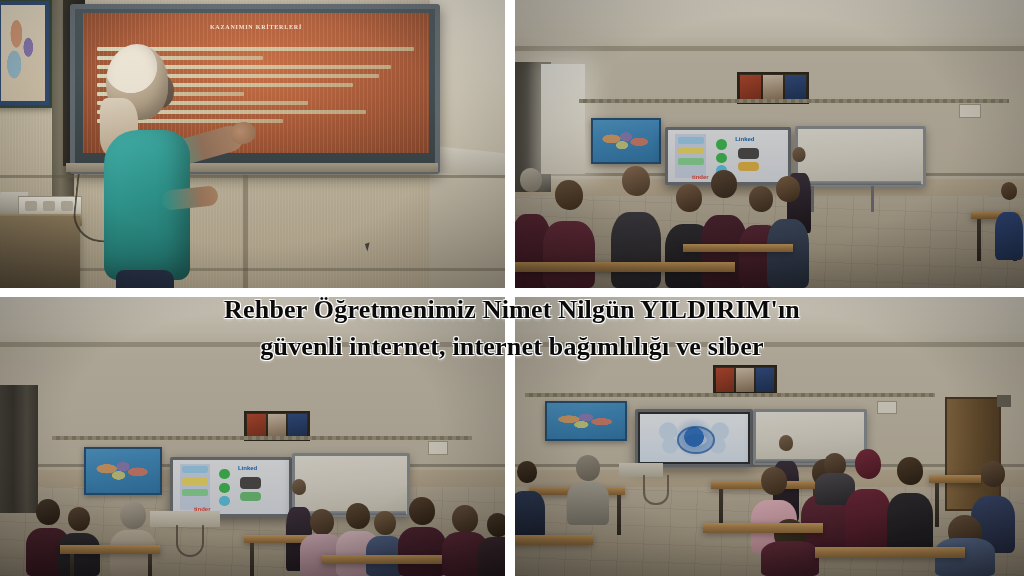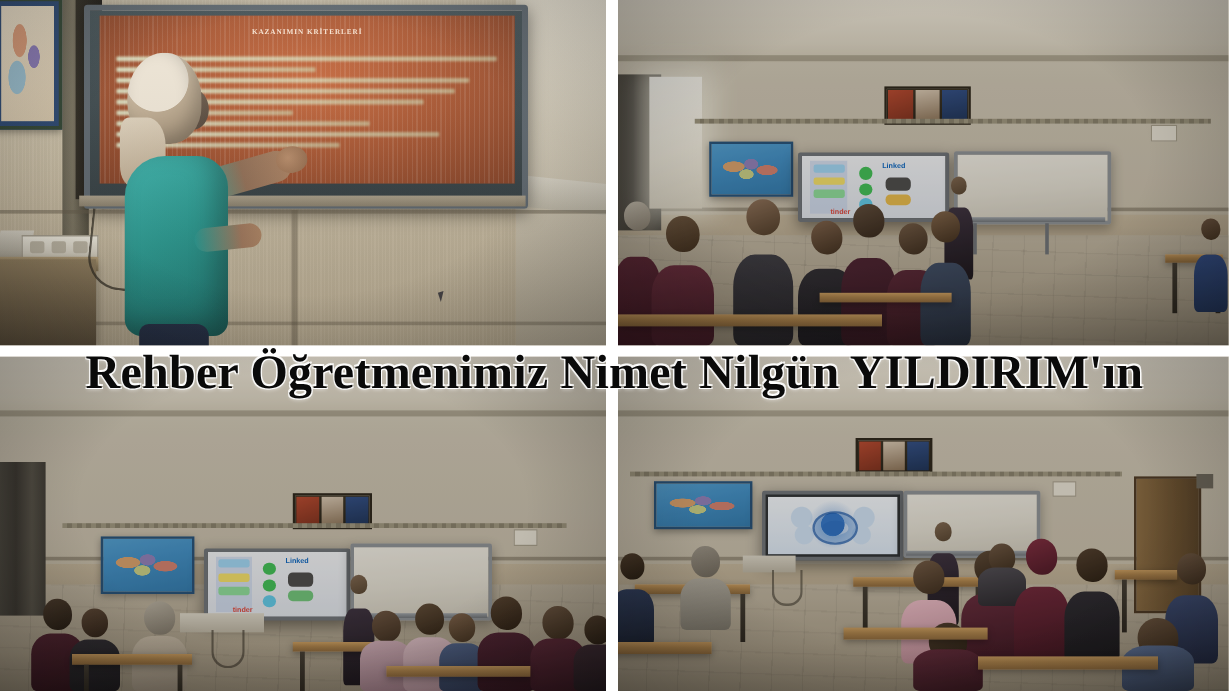--- a/index.html
+++ b/index.html
@@ -386,21 +386,21 @@
   .caption {
     position:absolute;
     left:0; right:0; top:292px;
     text-align:center;
     pointer-events:none;
     z-index: 40;
   }
   .caption .line {
     font-family:"Liberation Serif", serif;
     font-weight:700;
-    font-size:40px;
+    font-size:26px;
     line-height:31px;
     color:#0a0a0a;
     letter-spacing:.2px;
     white-space:nowrap;
     text-shadow:
       -1px -1px 0 rgba(255,255,255,.85),
        1px -1px 0 rgba(255,255,255,.85),
       -1px  1px 0 rgba(255,255,255,.85),
        1px  1px 0 rgba(255,255,255,.85),
        0 2px 3px rgba(255,255,255,.45);
@@ -774,15 +774,16 @@
       <div class="dim"></div>
       <div class="vignette"></div>
     </div>
   </div>
 
   <div class="gap-v"></div>
   <div class="gap-h"></div>
 
   <div class="caption">
     <div class="line l1">Rehber Öğretmenimiz Nimet Nilgün YILDIRIM'ın</div>
+    <div class="line l2">güvenli internet, internet bağımlılığı ve siber</div>
   </div>
 
 </div>
 
 </body></html>

